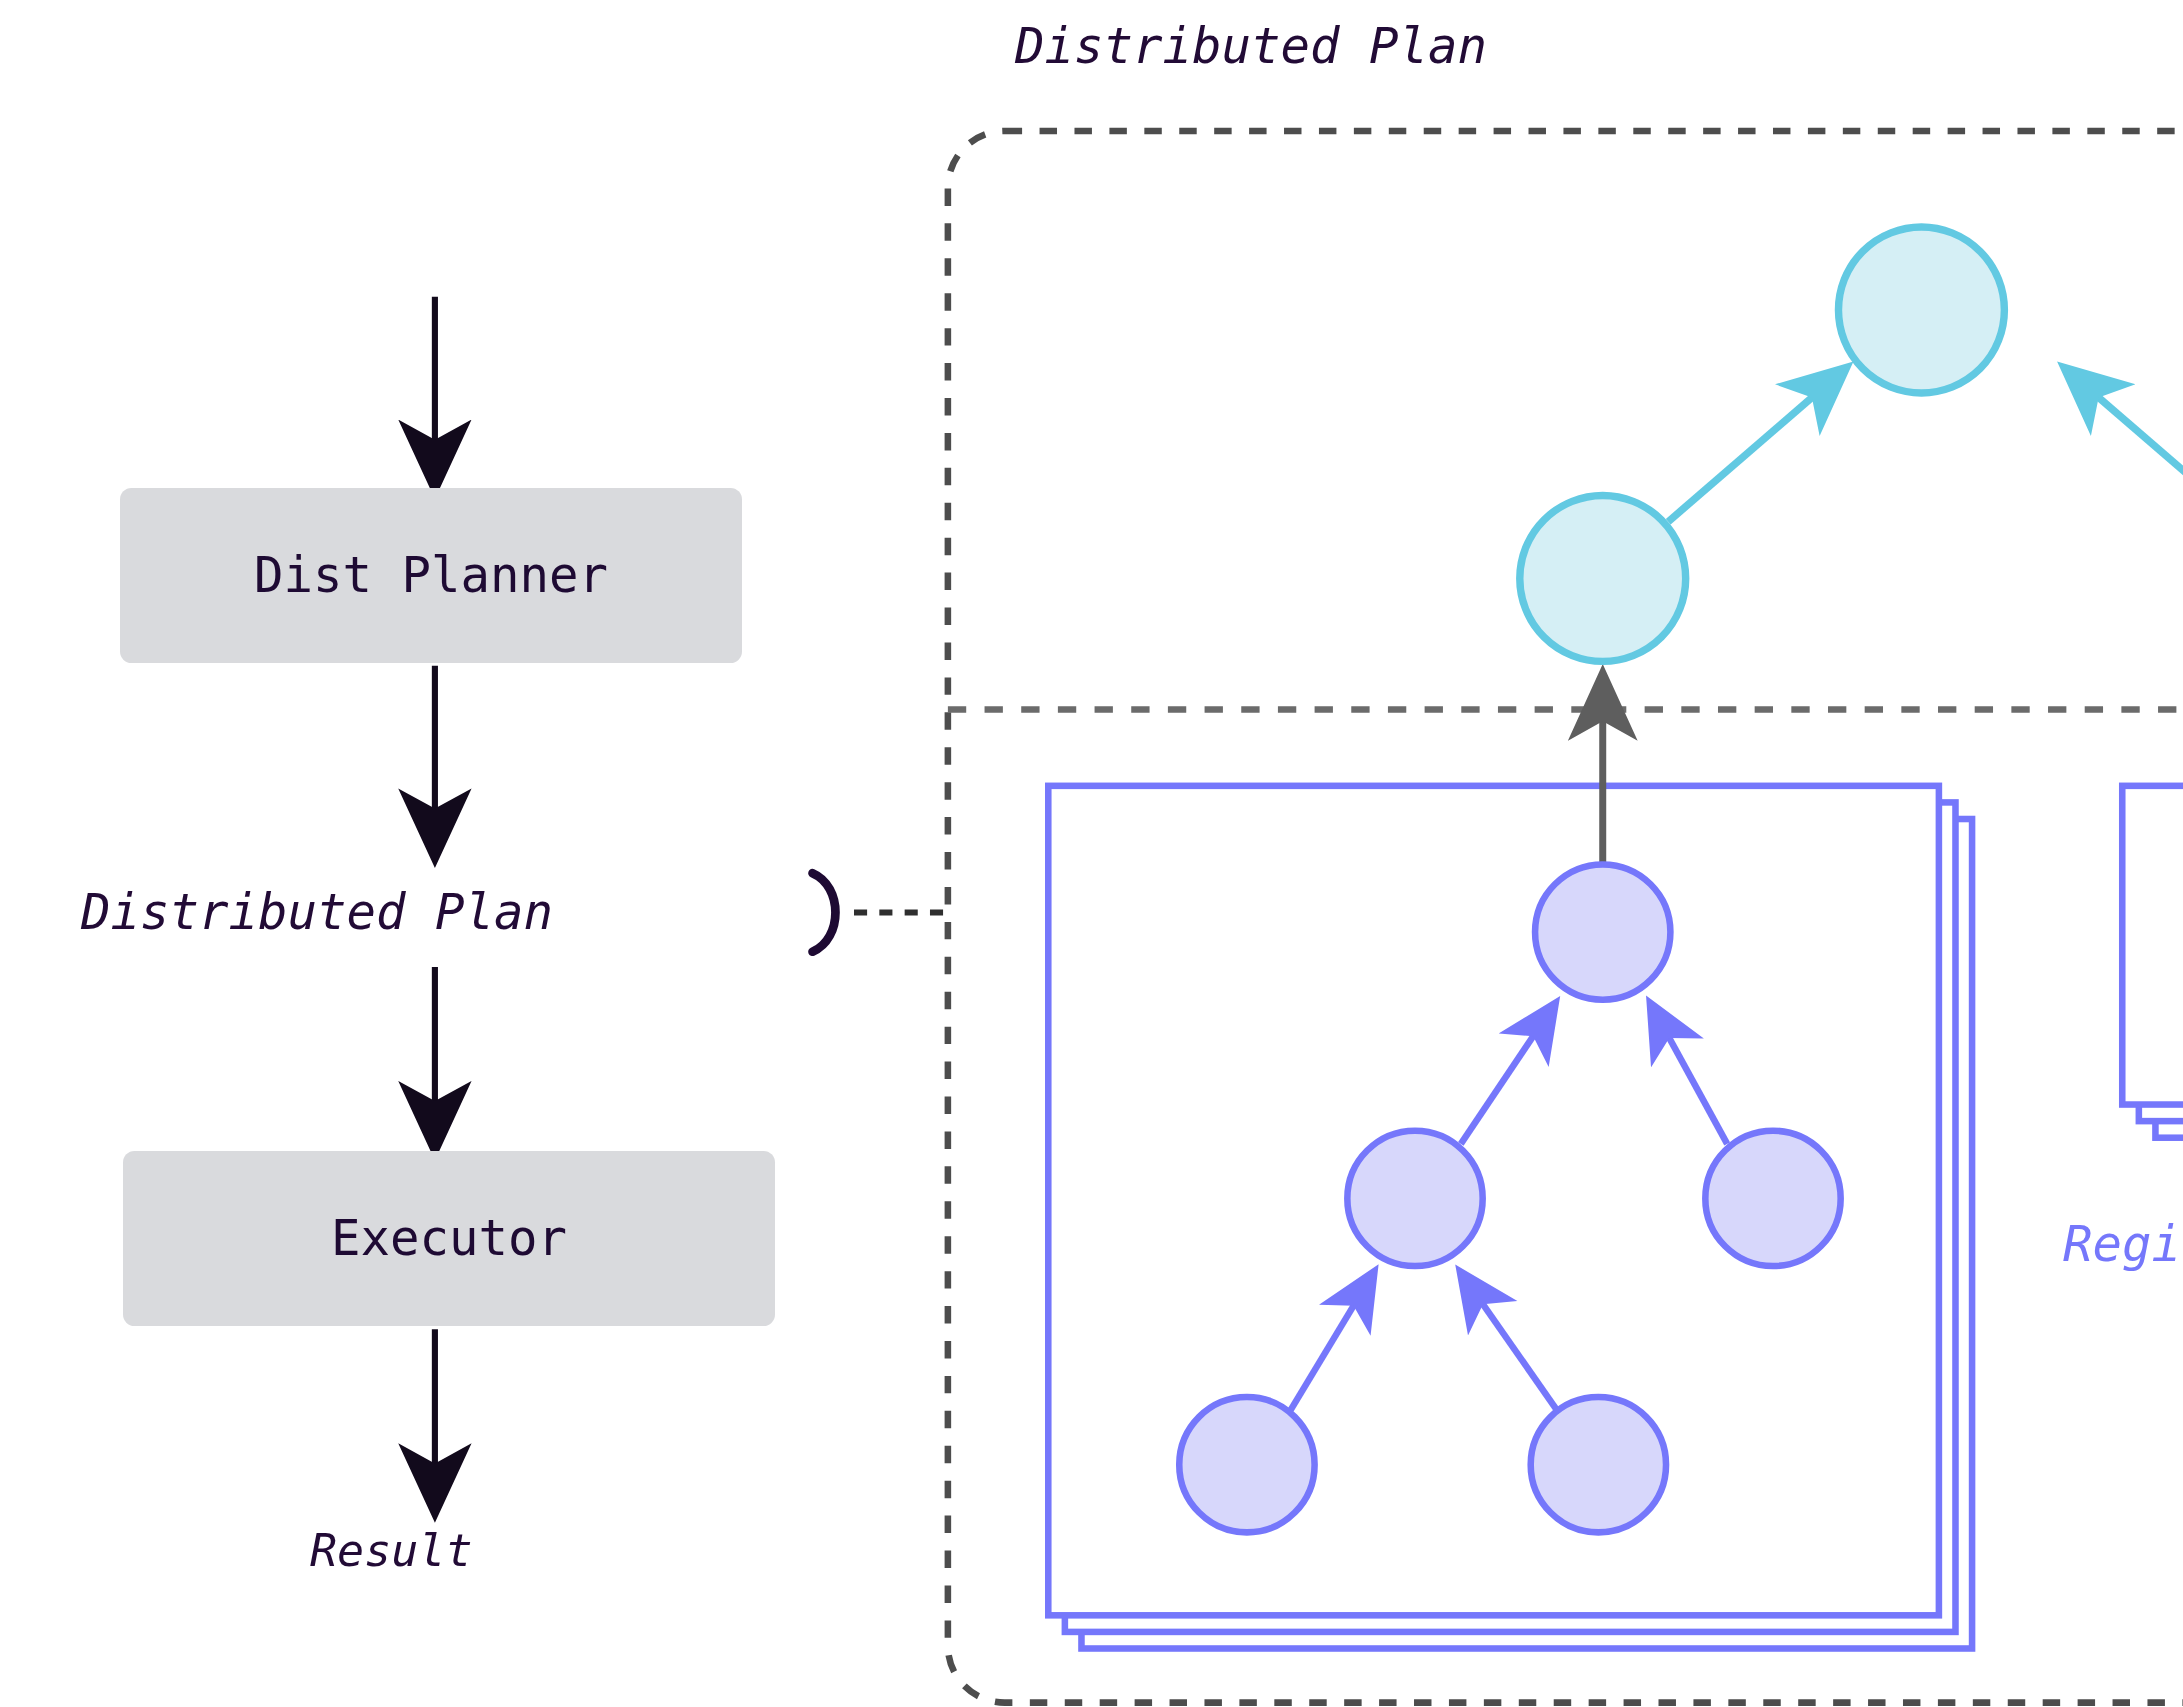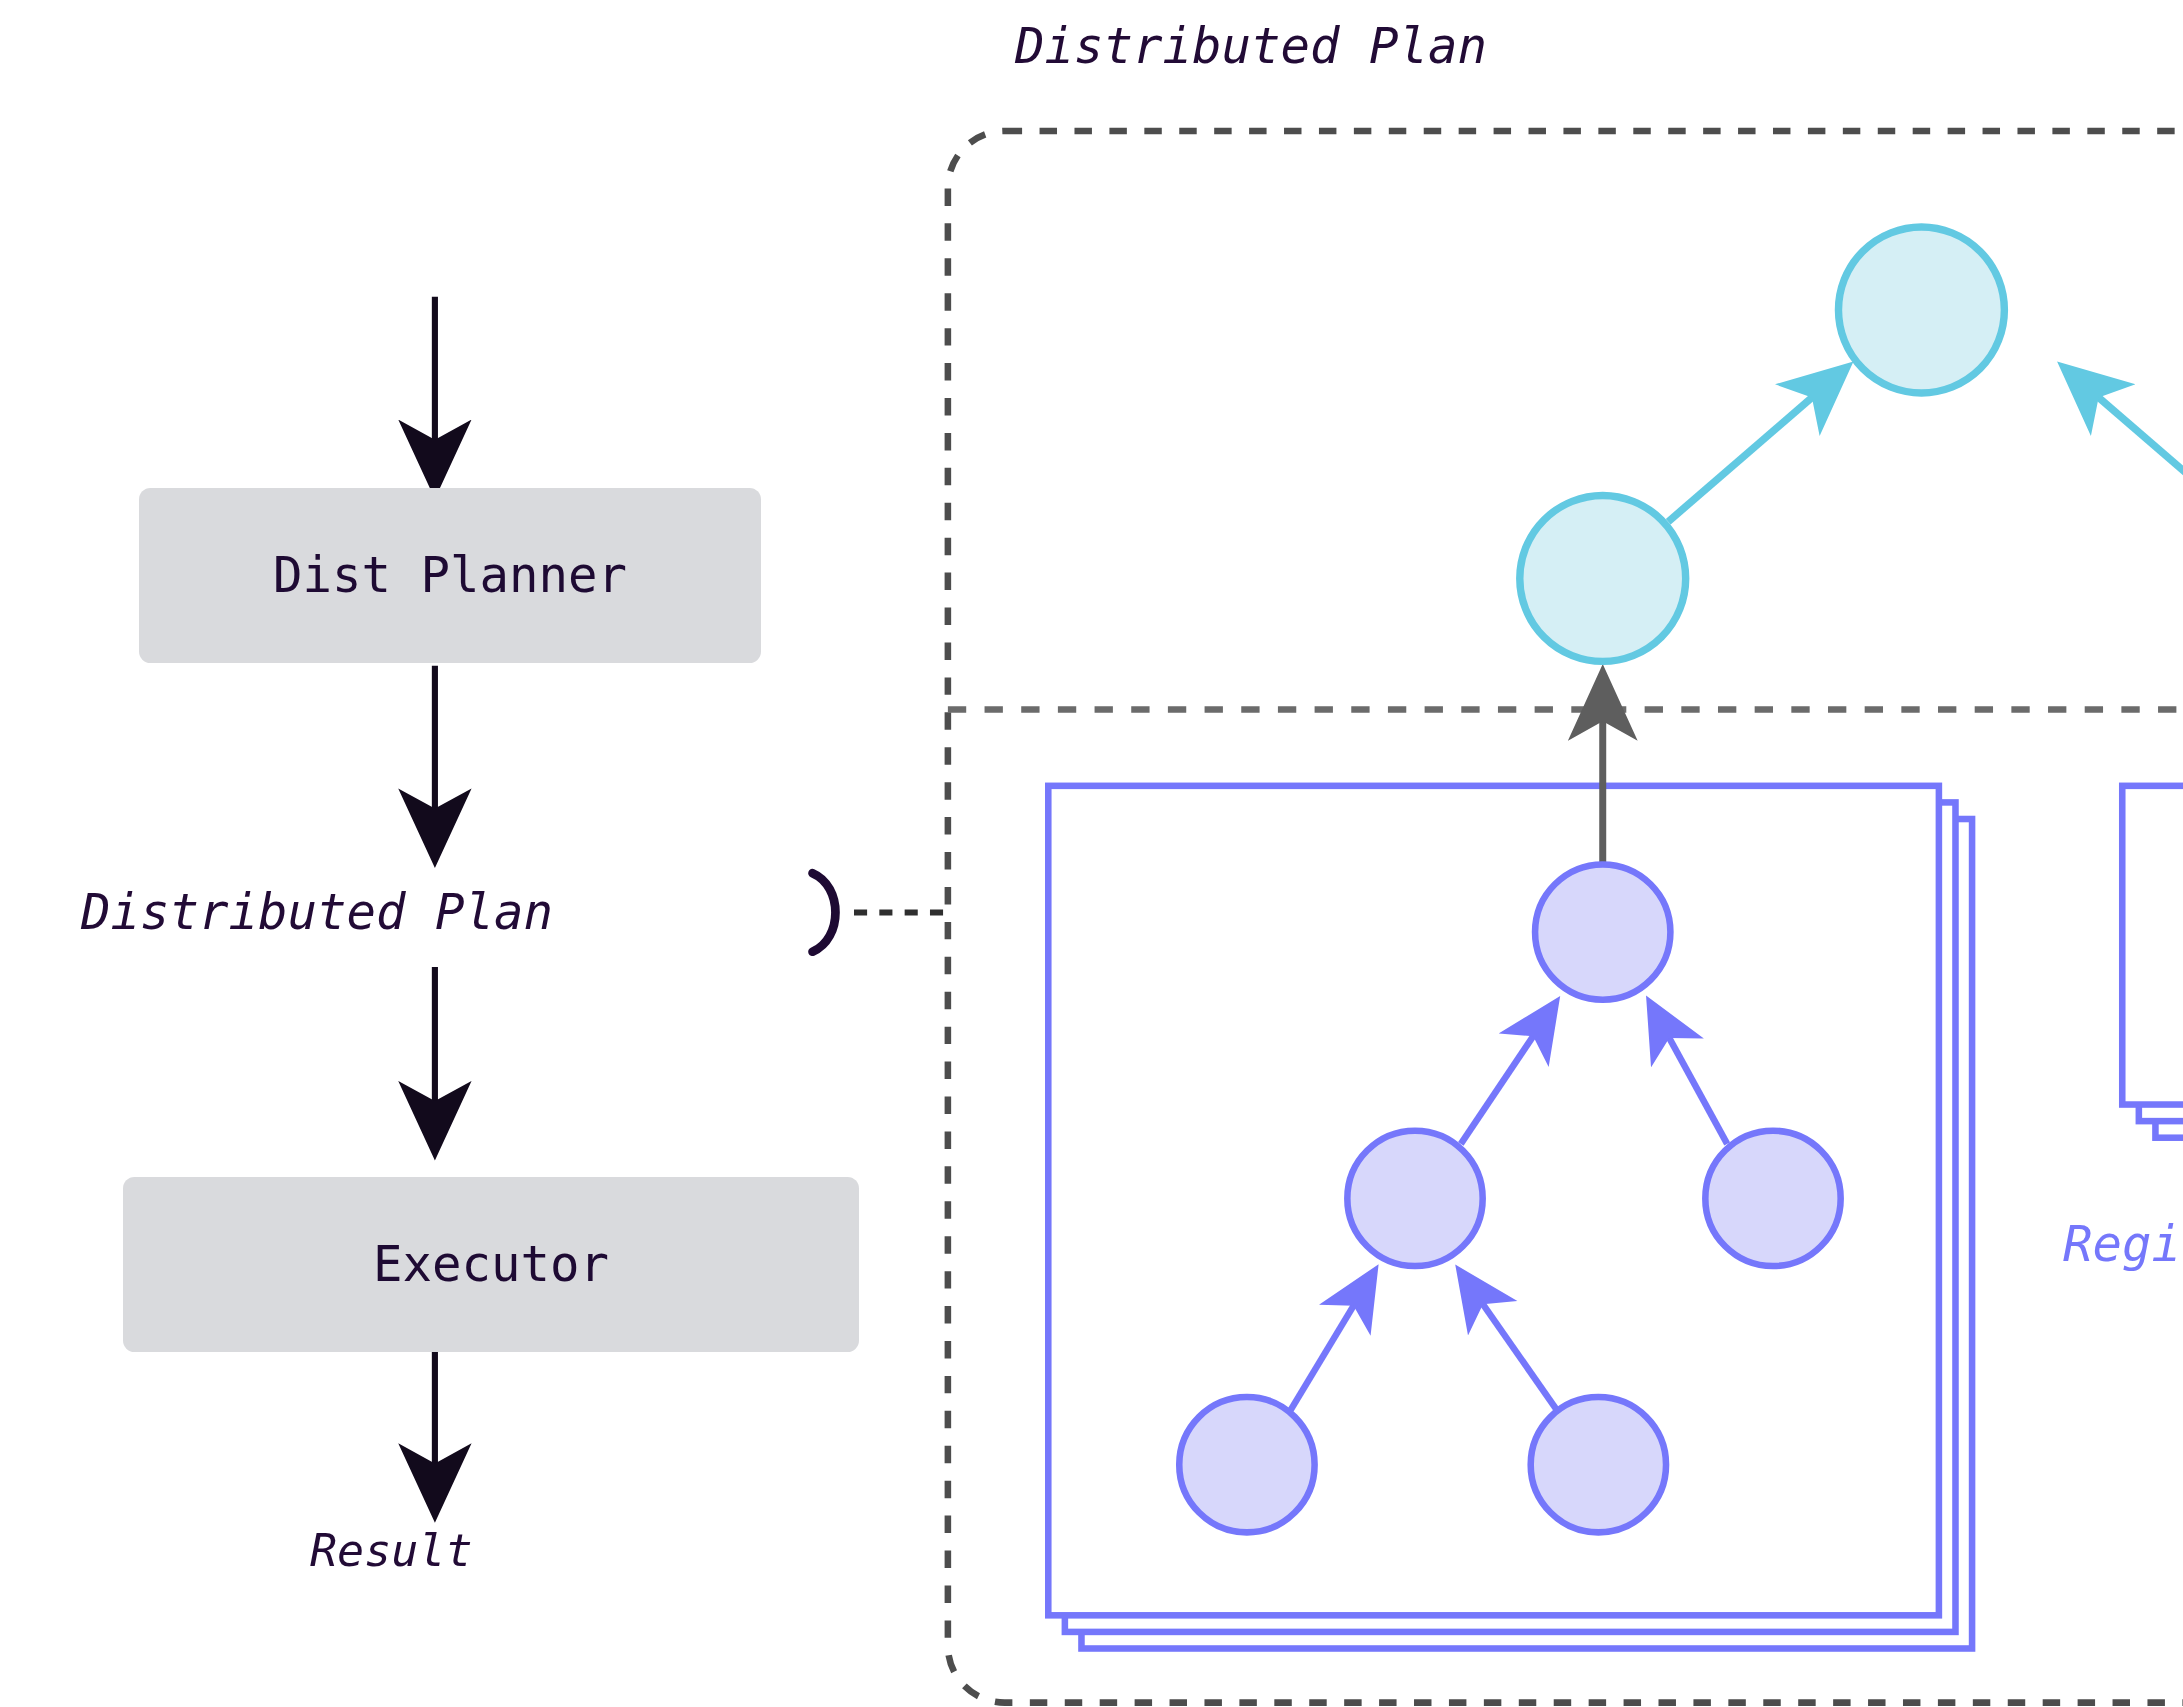--- a/index.html
+++ b/index.html
@@ -118,25 +118,25 @@
       <circle cx="4060" cy="2745" r="155" fill="#d7d7fb" stroke="#7577fb" stroke-width="15"></circle>
       <circle cx="2855" cy="3355" r="155" fill="#d7d7fb" stroke="#7577fb" stroke-width="15"></circle>
       <circle cx="3660" cy="3355" r="155" fill="#d7d7fb" stroke="#7577fb" stroke-width="15"></circle>
       <circle cx="5285" cy="2135" r="155" fill="#d7d7fb" stroke="#7577fb" stroke-width="15"></circle>
     </g>
 
     <path d="M1860,2000 C1930,2030 1930,2150 1860,2180" fill="none" stroke="#1e0a33" stroke-width="20" stroke-linecap="round"></path>
   </svg>
 
 
-  <div class="box-label" style="left:139px; top:488px; width:622px; height:175px; font-size:49px;">Dist Planner</div>
+  <div class="box-label" style="left:120px; top:488px; width:622px; height:175px; font-size:49px;">Dist Planner</div>
 
   <div class="lbl" style="left:81px; top:888px; font-size:49px;">Distributed Plan</div>
 
-  <div class="box-label" style="left:123px; top:1151px; width:736px; height:175px; font-size:49px;margin-top:26px;">Executor</div>
+  <div class="box-label" style="left:123px; top:1151px; width:652px; height:175px; font-size:49px;">Executor</div>
 
   <div class="lbl" style="left:310px; top:1528px; font-size:45px;">Result</div>
 
   <div class="lbl" style="left:1015px; top:22px; font-size:49px;">Distributed Plan</div>
 
   <div class="lbl lbl-purple" style="left:2063px; top:1220px; font-size:49px;">Regions</div>
 
 </div>
 
 

